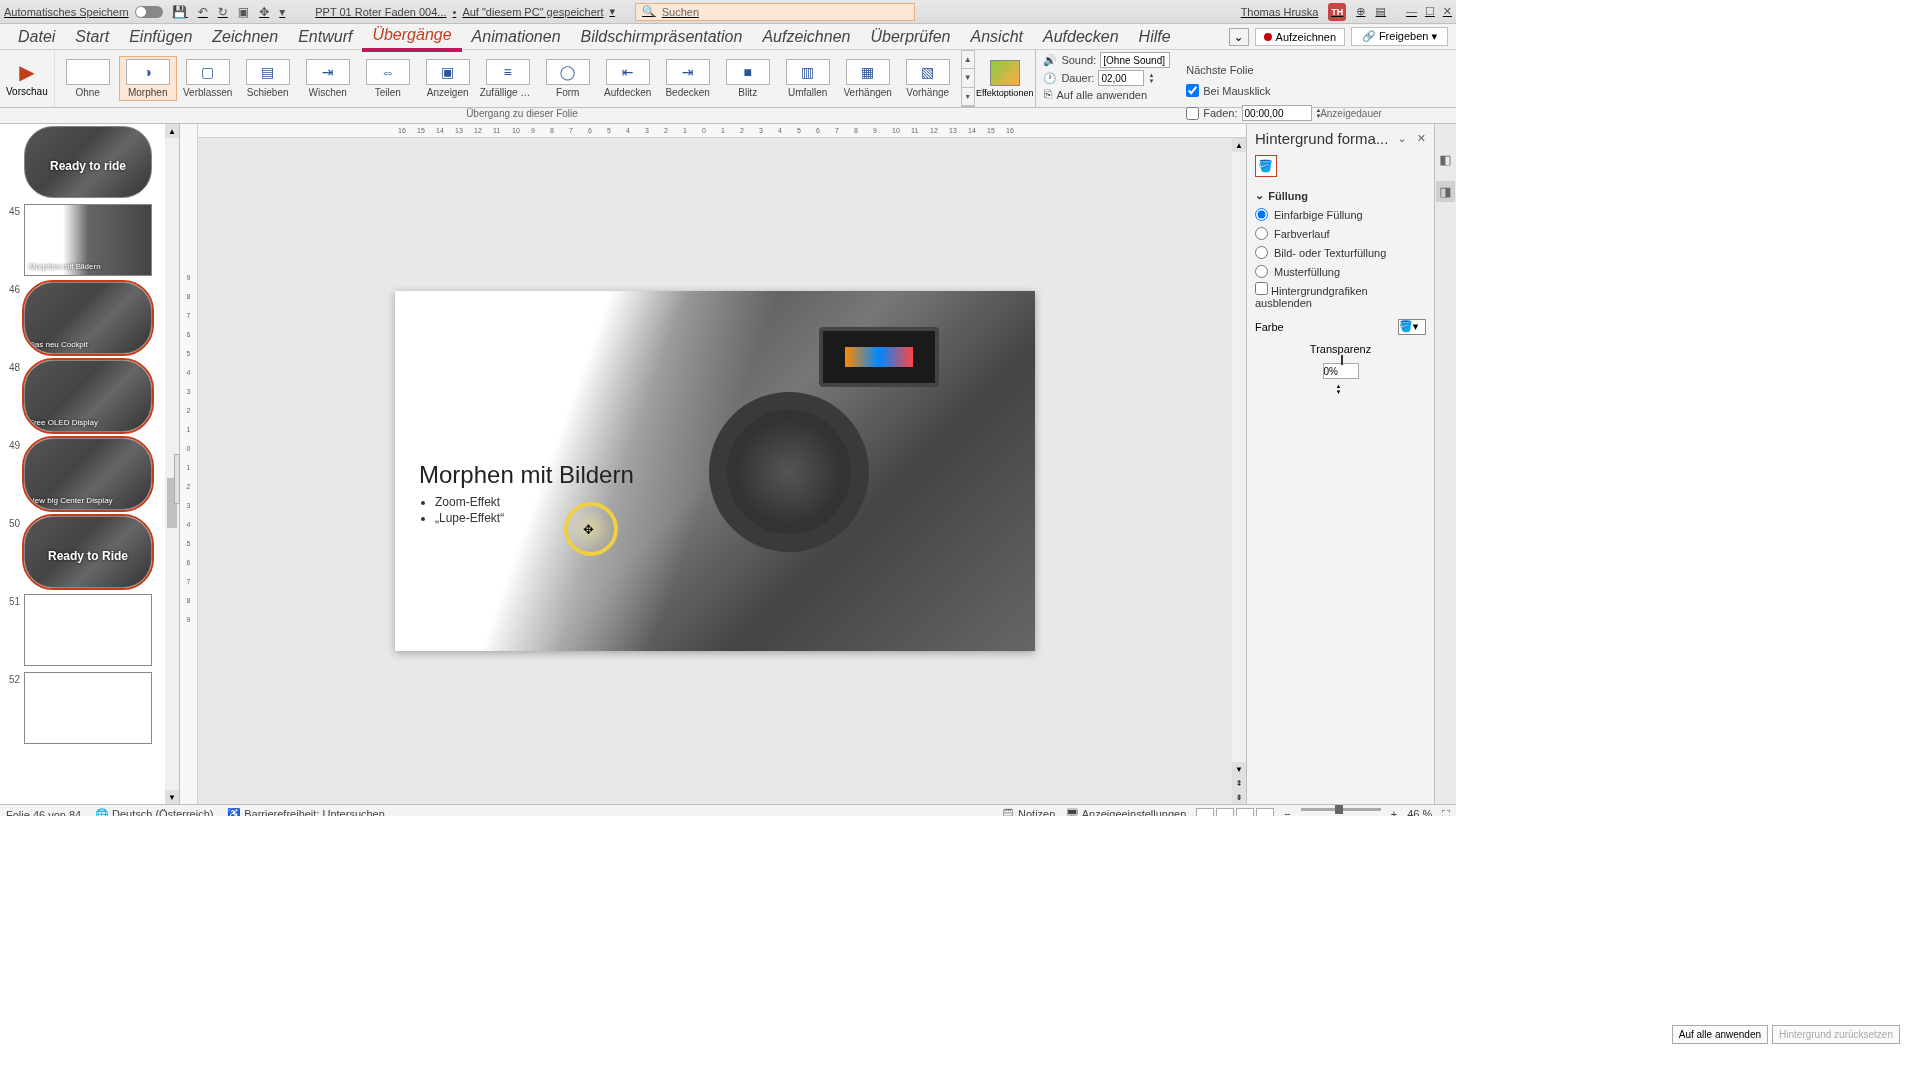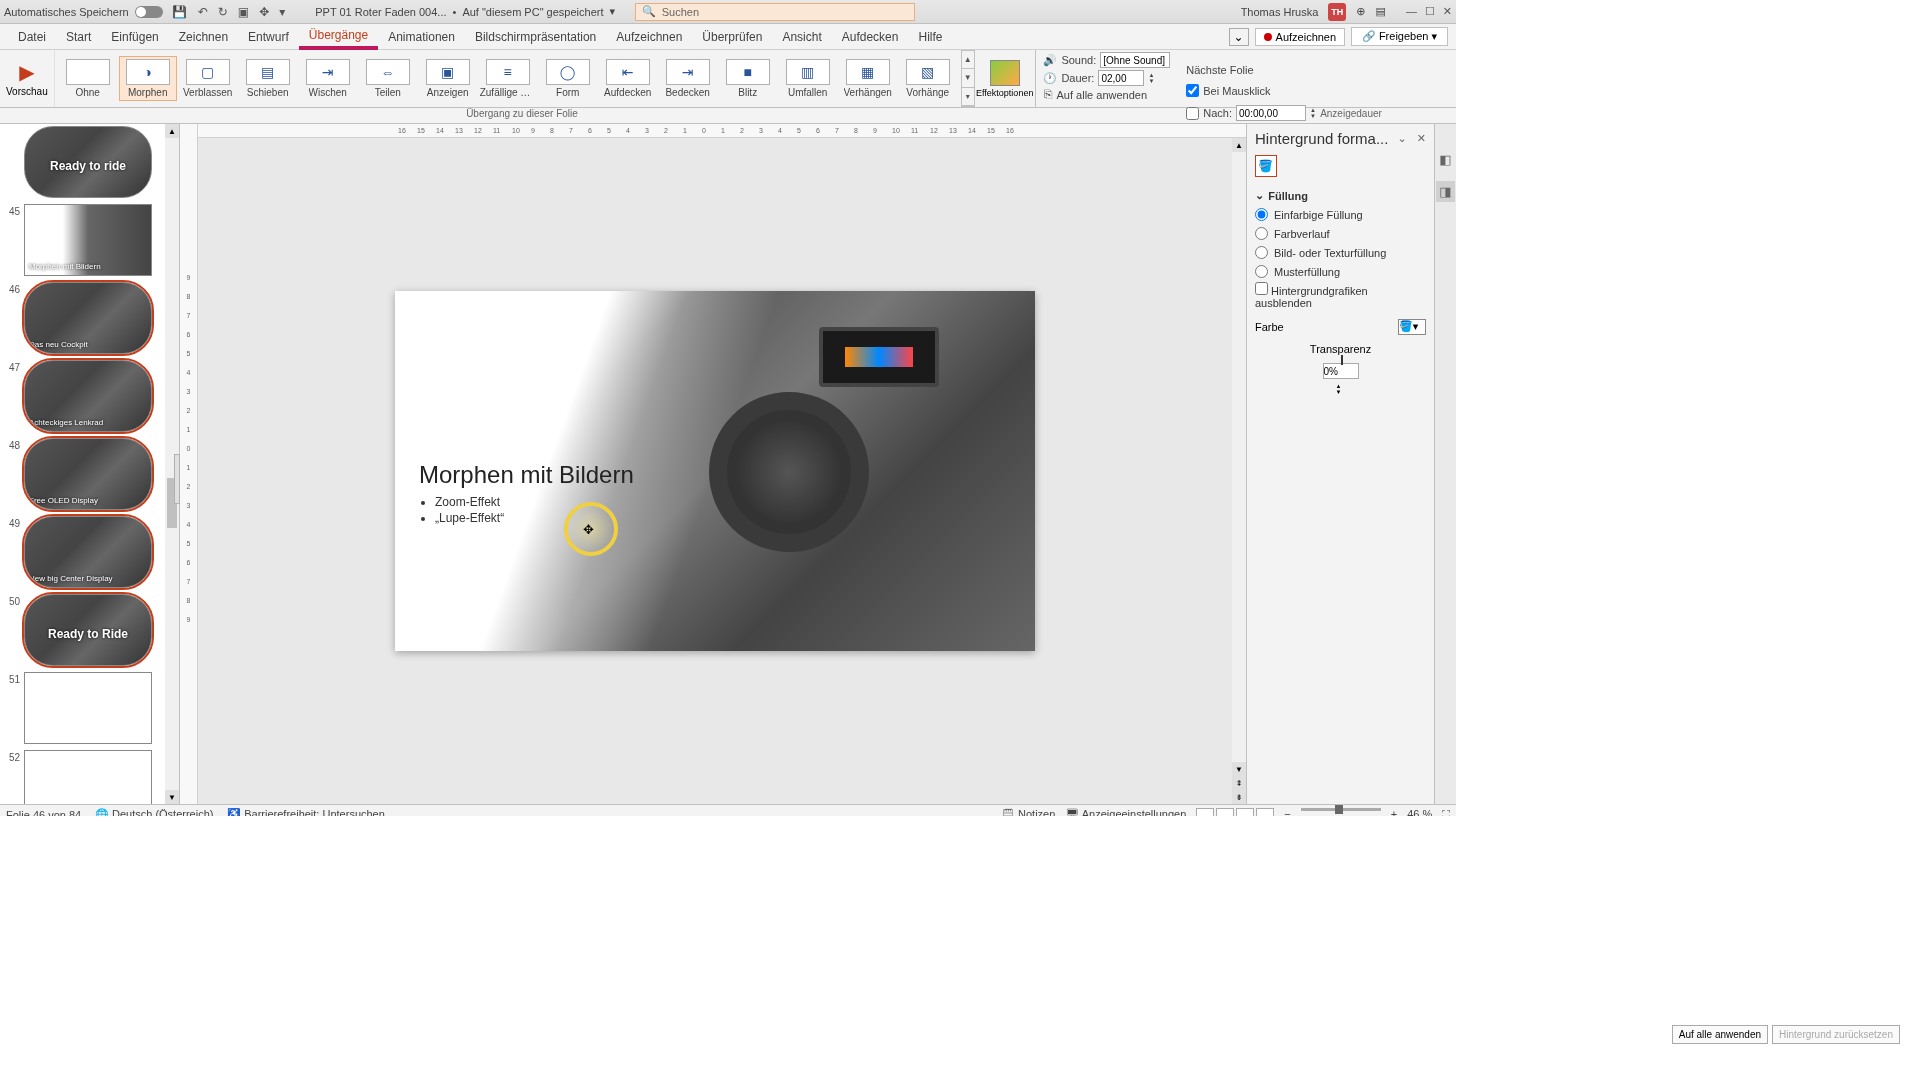--- a/index.html
+++ b/index.html
@@ -1,33 +1,33 @@
 <!DOCTYPE html>
 <html><head>
 <meta charset="utf-8">
 <style>
 * { margin: 0; padding: 0; box-sizing: border-box; font-family: 'Segoe UI', sans-serif; }
 body { width: 1456px; height: 816px; overflow: hidden; background: #fff; font-size: 12px; }
 
 
-.titlebar { height: 24px; background: linear-gradient(#e8e8e8,#dcdcdc); display: flex; align-items: center; padding: 0 4px; border-bottom: 1px solid #c0c0c0; }
+.titlebar { height: 24px; background: linear-gradient(#e8e8e8,#dcdcdc); display: flex; align-items: center; padding: 0 4px; border-bottom: 1px solid #c0c0c0; text-decoration: underline; }
 .autosave { display: flex; align-items: center; gap: 6px; font-size: 11px; color: #444; }
 .toggle { width: 28px; height: 12px; background: #888; border-radius: 6px; position: relative; }
 .toggle::after { content: ''; width: 10px; height: 10px; background: #fff; border-radius: 50%; position: absolute; top: 1px; left: 1px; }
 .qat { display: flex; gap: 10px; margin-left: 10px; color: #555; }
 .qat span { cursor: pointer; }
 .doctitle { margin-left: 30px; font-size: 11px; color: #444; display: flex; align-items: center; gap: 6px; }
 .searchbox { margin-left: 20px; width: 280px; height: 18px; background: #fbe7d5; border: 1px solid #e8b080; display: flex; align-items: center; padding: 0 6px; gap: 6px; font-size: 11px; color: #666; }
 .titlebar-right { margin-left: auto; display: flex; align-items: center; gap: 10px; font-size: 11px; color: #444; }
 .user-badge { width: 18px; height: 18px; background: #c44; color: #fff; border-radius: 3px; display: flex; align-items: center; justify-content: center; font-size: 9px; font-weight: bold; }
 .winbtns { display: flex; gap: 8px; margin-left: 10px; color: #555; }
 
 
 .ribbon-tabs { height: 26px; background: #f3f3f3; display: flex; align-items: center; padding: 0 8px; border-bottom: 1px solid #d0d0d0; }
-.rtab { padding: 4px 10px; font-size: 12px; color: #444; cursor: pointer; }
+.rtab { padding: 4px 10px; font-size: 16px; color: #444; cursor: pointer; font-style: italic; }
 .rtab.active { color: #c43e1c; border-bottom: 4px solid #be185d; }
 .ribbon-tabs-right { margin-left: auto; display: flex; align-items: center; gap: 6px; }
 .rec-btn { background: #fff; border: 1px solid #c0c0c0; padding: 2px 8px; font-size: 11px; display: flex; align-items: center; gap: 4px; }
 .rec-dot { width: 8px; height: 8px; background: #c00; border-radius: 50%; }
 .share-btn { background: #fff; border: 1px solid #c0c0c0; padding: 2px 10px; font-size: 11px; }
 
 
 .ribbon { height: 58px; background: #f3f3f3; display: flex; border-bottom: 1px solid #c0c0c0; }
 .rgroup { display: flex; flex-direction: column; justify-content: center; align-items: center; padding: 2px 6px; border-right: 1px solid #e0e0e0; }
 .trans-gallery { display: flex; gap: 2px; align-items: center; padding: 2px 4px; }
@@ -292,21 +292,21 @@
     </div>
   </div>
   <div class="advance-group">
     <div style="font-size:11px;">Nächste Folie</div>
     <label class="timing-row">
         <input type="checkbox" checked="" style=""> 
         <span>Bei Mausklick</span>
       </label>
     <label class="timing-row">
         <input type="checkbox" style=""> 
-        <span>Nach:</span>
+        <span>Faden:</span>
       <input type="text" value="00:00,00" style="">
       <span class="spin">
           <span>▲</span>
           <span>▼</span>
         </span>
     </label>
   </div>
 </div>
 
 <div class="sublabel">
@@ -328,26 +328,20 @@
         <div class="thumb">
           <div class="thumb-num">45</div>
           <div class="thumb-img thumb-dash2">
             <div class="thumb-caption">Morphen mit Bildern</div>
           </div>
         </div>
         <div class="thumb">
           <div class="thumb-num">46</div>
           <div class="thumb-img thumb-dash sel">
             <div class="thumb-caption">Das neu Cockpit</div>
-          </div>
-        </div>
-        <div class="thumb">
-          <div class="thumb-num">47</div>
-          <div class="thumb-img thumb-dash sel">
-            <div class="thumb-caption">Achteckiges Lenkrad</div>
           </div>
         </div>
         <div class="thumb">
           <div class="thumb-num">48</div>
           <div class="thumb-img thumb-dash sel">
             <div class="thumb-caption">Free OLED Display</div>
           </div>
         </div>
         <div class="thumb">
           <div class="thumb-num">49</div>

